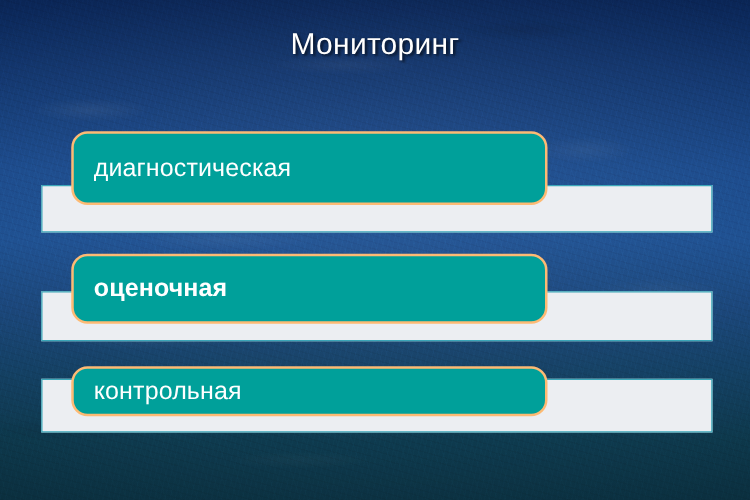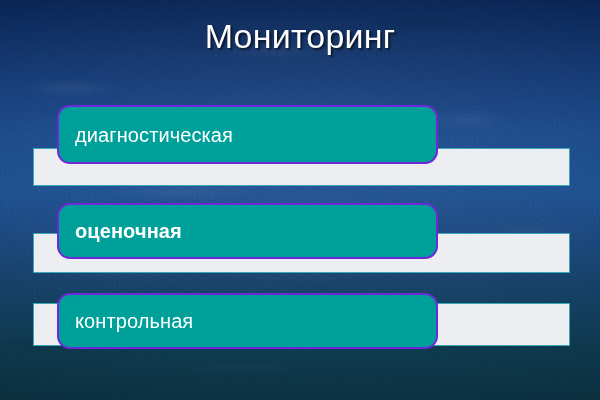--- a/index.html
+++ b/index.html
@@ -80,41 +80,41 @@
   }
 
   
   .title {
     position: absolute;
     left: 0;
     top: 18px;
     width: 600px;
     text-align: center;
     color: #ffffff;
-    font-size: 34px;
+    font-size: 24px;
     line-height: 36px;
     letter-spacing: .2px;
     text-shadow: 2px 2px 2px rgba(0,0,0,.55), 0 0 1px rgba(0,0,0,.5);
     white-space: nowrap;
   }
 
   
   .row { position: absolute; left: 0; top: 0; }
 
   .band {
     position: absolute;
     background: #eceef2;
     border: 1px solid #3aa6b8;
     box-sizing: border-box;
   }
 
   .chip {
     position: absolute;
     background: #00a09a;
-    border: 2px solid #6d28d9;
+    border: 2px solid #fdba74;
     border-radius: 13px;
     box-sizing: border-box;
     display: flex;
     align-items: center;
   }
   .chip-label {
     color: #ffffff;
     font-size: 20px;
     line-height: 22px;
     padding-left: 16px;
@@ -123,21 +123,21 @@
   }
 
   
   #band-1 { left: 33px; top: 148px; width: 537px; height: 38px; }
   #chip-1 { left: 57px; top: 105px; width: 381px; height: 59px; }
   
   #band-2 { left: 33px; top: 233px; width: 537px; height: 40px; }
   #chip-2 { left: 57px; top: 203px; width: 381px; height: 56px; font-weight: bold; }
   
   #band-3 { left: 33px; top: 303px; width: 537px; height: 43px; }
-  #chip-3 { left: 57px; top: 293px; width: 381px; height: 56px; text-align: center; }
+  #chip-3 { left: 57px; top: 293px; width: 381px; height: 40px; text-align: center; }
 </style>
 </head>
 <body>
 
 <div id="slide">
 
   <div class="bg-base"></div>
   <div class="bg-tex1"></div>
   <div class="bg-tex2"></div>
   <div class="bg-vignette"></div>

